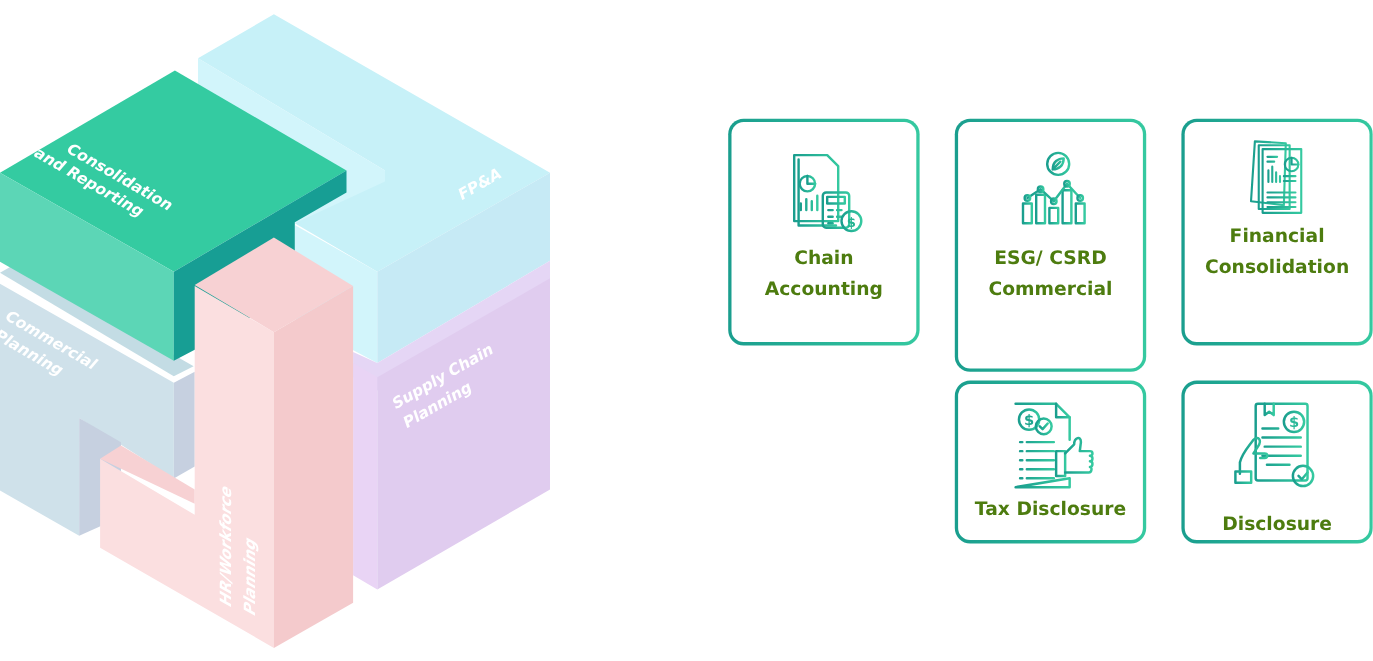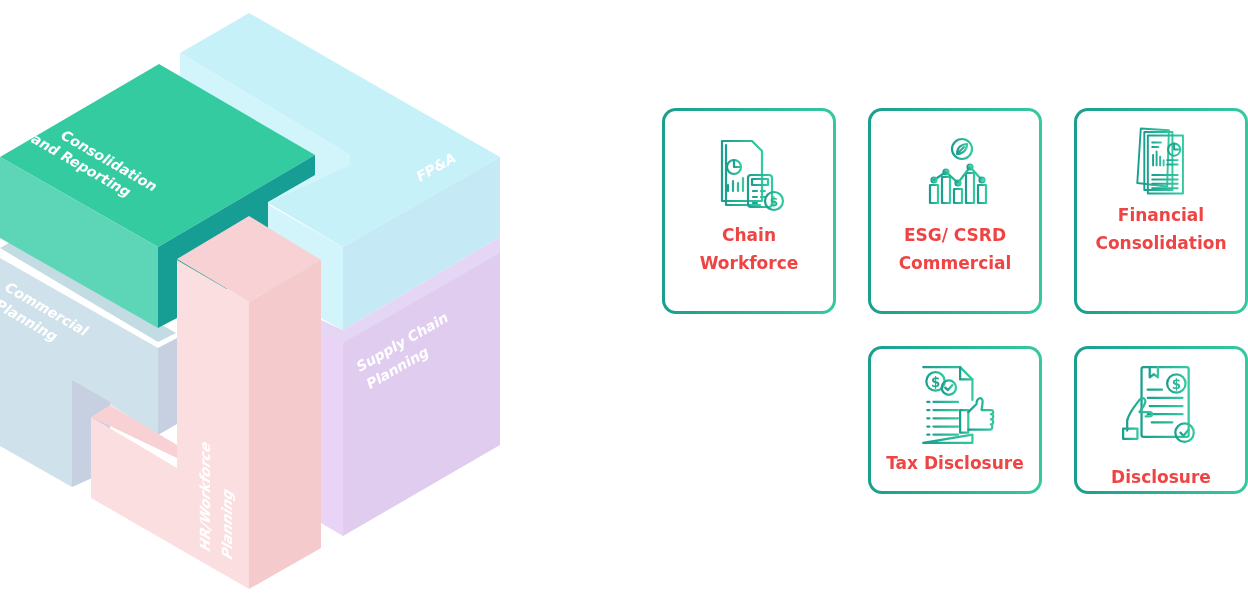--- a/index.html
+++ b/index.html
@@ -10,21 +10,21 @@
     position:absolute; width:174px; box-sizing:border-box;
     border-radius:14px; padding:3px;
     background:linear-gradient(90deg,#1a9e8e 0%,#35c9a0 100%);
   }
   .card-inner {
     background:#ffffff; border-radius:11px; width:100%; height:100%;
     box-sizing:border-box; display:flex; flex-direction:column; align-items:center;
   }
   .card-icon { width:82px; height:82px; margin-top:24px; }
   .card-title {
-    color:#ef4444; font-family:"DejaVu Sans", sans-serif; font-weight:bold;
+    color:#4d7c0f; font-family:"DejaVu Sans", sans-serif; font-weight:bold;
     font-size:17px; line-height:28px; text-align:center; margin-top:4px;
   }
   .ic { fill:none; stroke:url(#icg); stroke-width:2.2; stroke-linecap:round; stroke-linejoin:round; }
 </style>
 </head>
 <body>
 
 <svg width="0" height="0" style="position:absolute">
   <defs>
     <linearGradient id="icg" x1="0" y1="0" x2="1" y2="0">
@@ -97,26 +97,26 @@
       <path class="ic" d="M26 25 V32 H33"></path>
       <path class="ic" d="M20 56 V50 M25 56 V46 M30 56 V48 M35 56 V43"></path>
       <rect class="ic" x="40" y="40" width="24" height="32" rx="3"></rect>
       <rect class="ic" x="44" y="44" width="16" height="6"></rect>
       <path class="ic" d="M45 56 H49 M53 56 H57 M45 62 H49 M53 62 H57 M45 68 H49"></path>
       <circle class="ic" cx="66" cy="66" r="9" fill="#fff"></circle>
       <text x="66" y="71" text-anchor="middle" font-size="12" font-weight="bold" fill="#24b391" font-family="DejaVu Sans, sans-serif">$</text>
     </svg>
     <div class="card-title">
       <div>Chain</div>
-      <div>Workforce</div>
+      <div>Accounting</div>
     </div>
   </div>
 </div>
 
-<div class="card" style="left:868px; top:108px; height:206px;">
+<div class="card" style="left:868px; top:108px; height:230px;">
   <div class="card-inner">
     <svg class="card-icon" viewBox="0 0 82 82">
       <path class="ic" d="M6 12 V74"></path>
       <path class="ic" d="M2 68 H80"></path>
       <rect class="ic" x="16" y="50" width="8" height="18"></rect>
       <rect class="ic" x="28" y="42" width="8" height="26"></rect>
       <rect class="ic" x="40" y="54" width="8" height="14"></rect>
       <rect class="ic" x="52" y="38" width="8" height="30"></rect>
       <rect class="ic" x="64" y="50" width="8" height="18"></rect>
       <polyline class="ic" points="20,45 32,37 44,48 56,32 68,45"></polyline>

